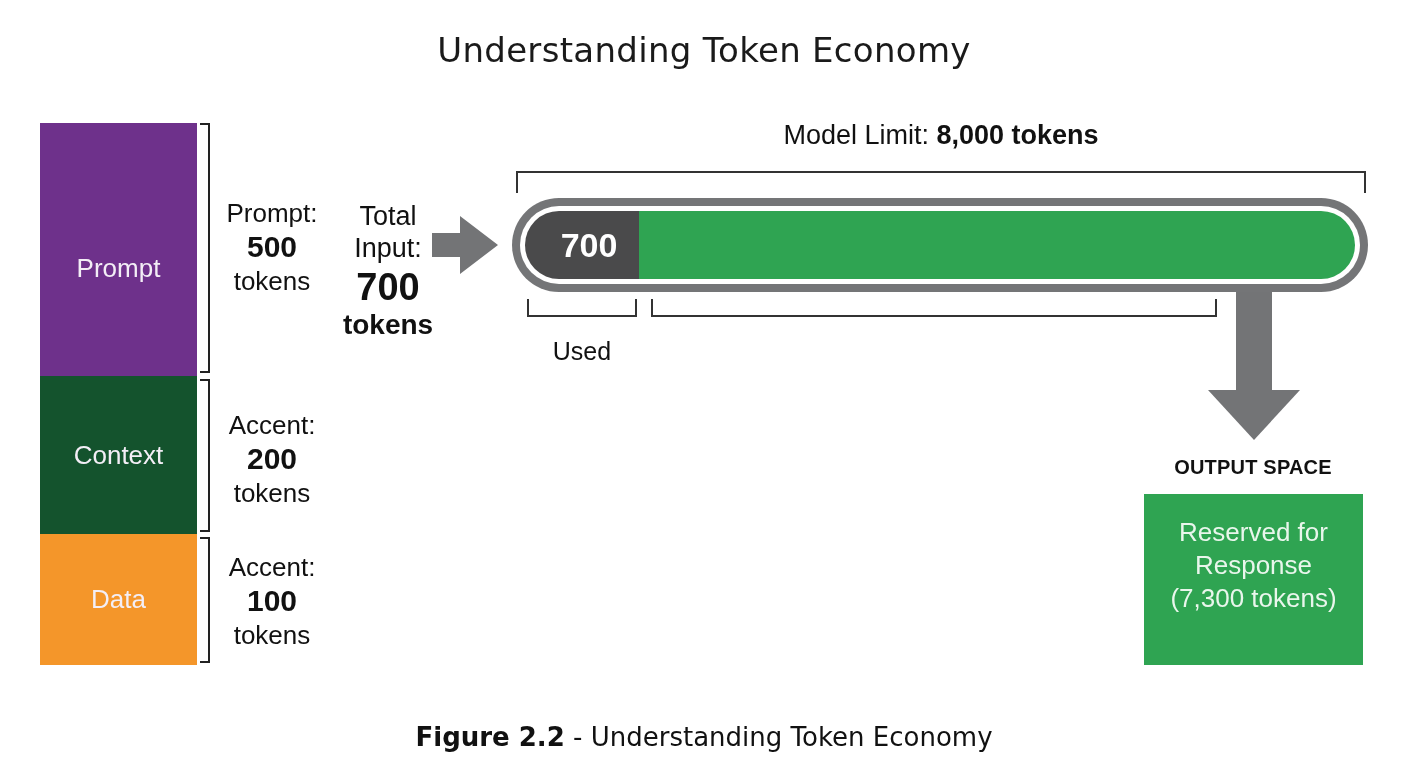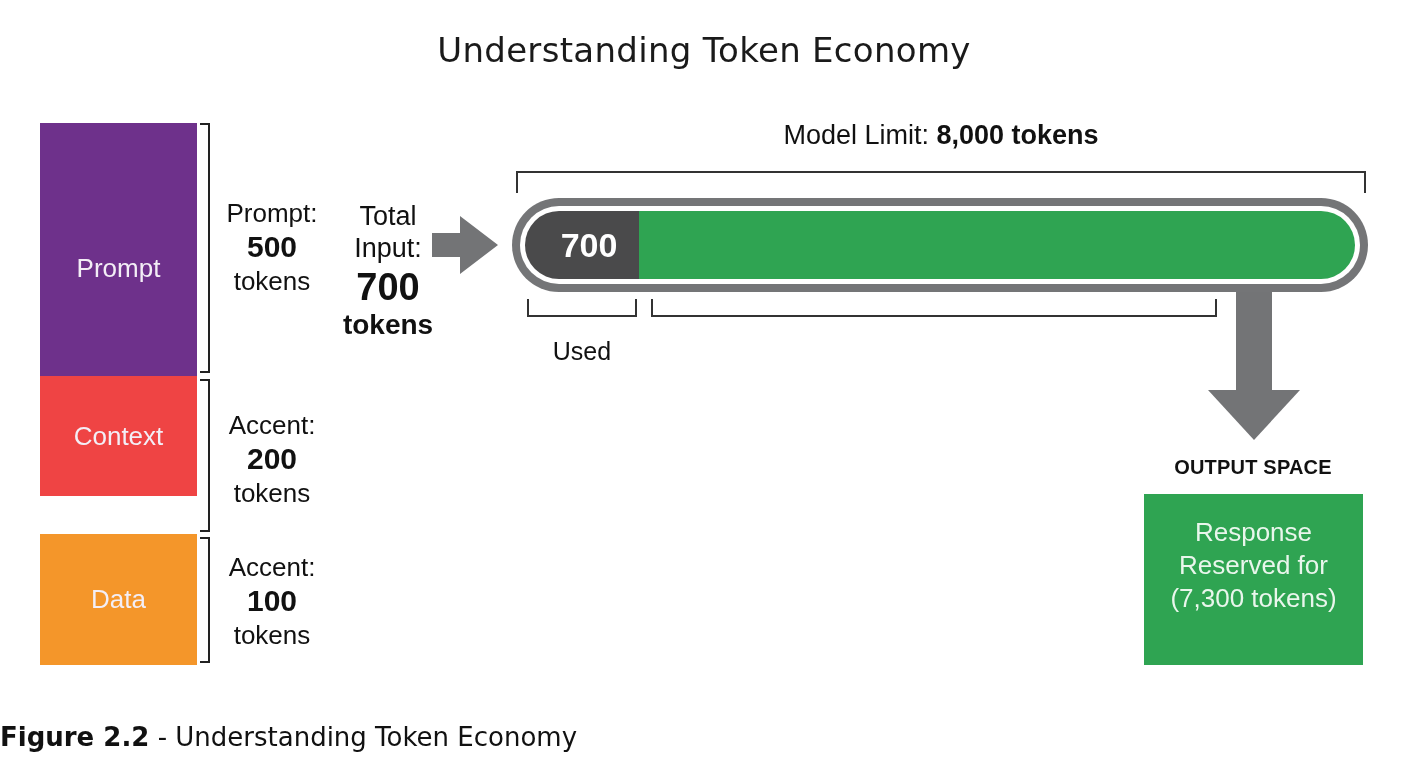--- a/index.html
+++ b/index.html
@@ -33,32 +33,32 @@
 
   .bracket-b { border-bottom: 2px solid #333; border-left: 2px solid #333; border-right: 2px solid #333; height: 18px; top: 299px; }
   .used-label { left: 527px; width: 110px; top: 337px; text-align: center; font-size: 25px; }
   .avail-label { left: 652px; width: 564px; top: 333px; text-align: center; font-size: 27px; line-height: 35px; }
   .avail-label b { display: block; font-weight: bold; }
 
   .output-title { left: 1138px; width: 230px; top: 456px; text-align: center; font-weight: bold; font-size: 20px; letter-spacing: 0.2px; }
   .output-box { left: 1144px; top: 494px; width: 219px; height: 171px; background: #2fa452; color: #e9f6ec; text-align: center; font-size: 26px; line-height: 33px; padding-top: 22px; }
   .output-box span { display: block; }
 
-  .caption { left: 0; width: 1408px; top: 722px; font-family: "DejaVu Sans", sans-serif; font-size: 26px; color: #111; }
+  .caption { left: 0; width: 1408px; top: 722px; text-align: center; font-family: "DejaVu Sans", sans-serif; font-size: 26px; color: #111; }
   .caption b { font-weight: bold; }
 </style>
 </head>
 <body>
 
 <div class="abs title">Understanding Token Economy</div>
 
 <div class="abs block" style="top:123px;height:290px;background:#6e318b;">
   <span>Prompt</span>
 </div>
-<div class="abs block" style="top:376px;height:120px;background:#ef4444;">
+<div class="abs block" style="top:376px;height:158px;background:#14532d;">
   <span>Context</span>
 </div>
 <div class="abs block" style="top:534px;height:131px;background:#f4962a;">
   <span>Data</span>
 </div>
 
 <div class="abs brace" style="top:123px;height:250px;"></div>
 <div class="abs brace" style="top:379px;height:153px;"></div>
 <div class="abs brace" style="top:537px;height:126px;"></div>
 
@@ -113,20 +113,20 @@
 
 <div class="abs bracket-b" style="left:527px;width:110px;"></div>
 <div class="abs bracket-b" style="left:651px;width:566px;"></div>
 
 <div class="abs used-label">Used</div>
 <div class="abs avail-label">
 </div>
 
 <div class="abs output-title">OUTPUT SPACE</div>
 <div class="abs output-box">
+  <span>Reserved for</span>
   <span>Response</span>
-  <span>Reserved for</span>
   <span>(7,300 tokens)</span>
 </div>
 
 <div class="abs caption">
   <b>Figure 2.2</b><span> - Understanding Token Economy</span>
 </div>
 
 </body></html>

